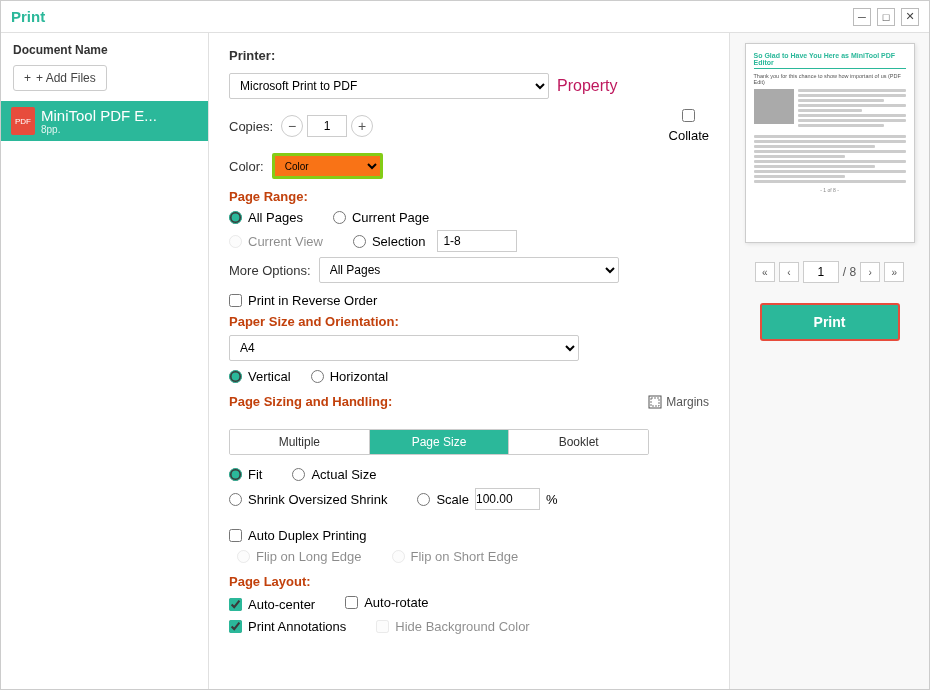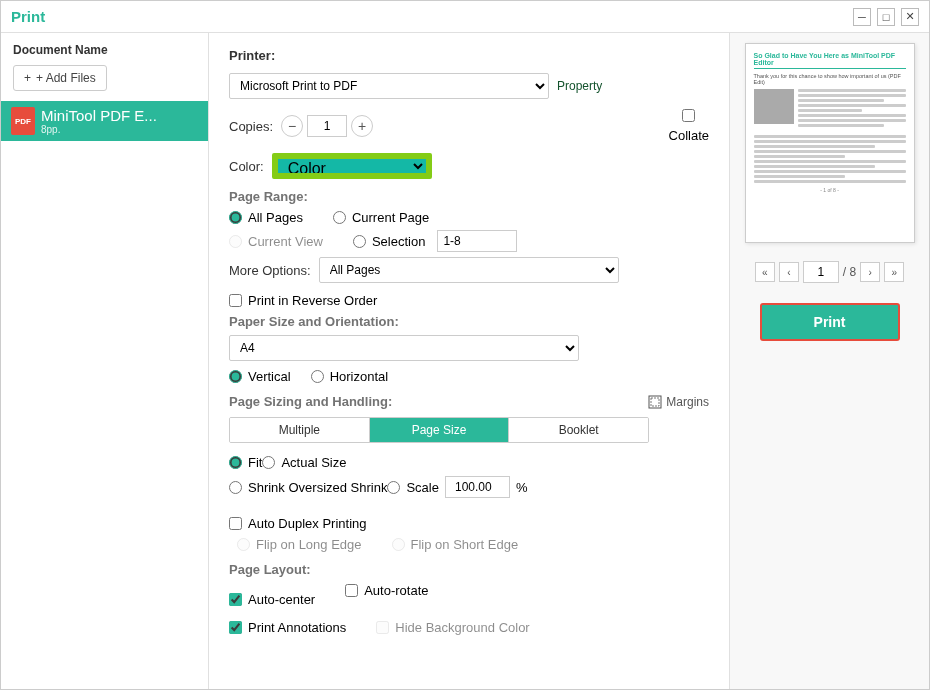--- a/index.html
+++ b/index.html
@@ -77,21 +77,21 @@
     }
     .file-icon {
       width: 24px;
       height: 28px;
       background: #e74c3c;
       border-radius: 2px;
       display: flex;
       align-items: center;
       justify-content: center;
       font-size: 8px;
-      font-weight: 700;
+      font-weight: 400;
       color: #fff;
       flex-shrink: 0;
     }
     .file-info {
       flex: 1;
       overflow: hidden;
     }
     .file-name {
       font-size: 15px;
       color: #fff;
@@ -225,22 +225,22 @@
       flex: 1;
       height: 26px;
       border: 1px solid #ccc;
       border-radius: 2px;
       padding: 0 6px;
       font-size: 12px;
       background: #fff;
       max-width: 320px;
     }
     .property-link {
-      font-size: 12px;
-      color: #14532d;
+      font-size: 16px;
+      color: #be185d;
       cursor: pointer;
       text-decoration: none;
     }
     .copies-control {
       display: flex;
       align-items: center;
       gap: 4px;
     }
     .copies-btn {
       width: 22px;
@@ -258,31 +258,31 @@
     }
     .copies-input {
       width: 40px;
       height: 22px;
       border: 1px solid #ccc;
       text-align: center;
       font-size: 12px;
     }
     .color-select {
       height: 26px;
-      border: 6px solid #84cc16;
+      border: 3px solid #84cc16;
       border-radius: 2px;
       padding: 0 6px;
-      font-size: 16px;
-      background: #14b8a6;
+      font-size: 10px;
+      background: #f97316;
       min-width: 90px;
     }
     .section-label {
       font-size: 13px;
       font-weight: 700;
-      color: #737373;
+      color: #c2410c;
       margin-bottom: 6px;
     }
     .radio-row {
       display: flex;
       align-items: center;
       gap: 6px;
     }
     .radio-row-pair {
       display: flex;
       align-items: center;
@@ -327,21 +327,21 @@
     .orientation-row {
       display: flex;
       align-items: center;
       gap: 20px;
       margin-bottom: 10px;
     }
     .page-sizing-header {
       display: flex;
       align-items: center;
       justify-content: space-between;
-      margin-bottom: 8px;
+      margin-bottom: 20px;
     }
     .margins-link {
       display: flex;
       align-items: center;
       gap: 4px;
       font-size: 12px;
       color: #555;
       cursor: pointer;
     }
     .tabs-row {
@@ -363,26 +363,27 @@
       color: #333;
     }
     .tab-item:last-child { border-right: none; }
     .tab-item.active {
       background: #2bb89a;
       color: #fff;
     }
     .sizing-row {
       display: flex;
       align-items: center;
+      gap: 30px;
     }
     .scale-input {
       width: 65px;
       height: 22px;
       border: 1px solid #ccc;
-      padding: 0 9px;
+      padding: 0 0;
       font-size: 12px;
     }
     .duplex-section {
       margin-bottom: 10px;
     }
     .page-layout-section {
       margin-bottom: 6px;
     }
     .layout-row {
       display: flex;
@@ -605,21 +606,21 @@
       </div>
 
       
       <div class="page-layout-section">
         <div class="section-label">Page Layout:</div>
         <div class="layout-row">
           <div class="checkbox-row" style="margin-bottom:0;">
             <input type="checkbox" checked="" style="accent-color: rgb(43, 184, 154);">
             <span>Auto-center</span>
           </div>
-          <div class="checkbox-row" style="margin-bottom:17px;">
+          <div class="checkbox-row" style="margin-bottom:4px;">
             <input type="checkbox" style="">
             <span>Auto-rotate</span>
           </div>
         </div>
         <div class="layout-row">
           <div class="checkbox-row" style="margin-bottom:0;justify-content:center;">
             <input type="checkbox" checked="" style="accent-color: rgb(43, 184, 154);">
             <span>Print Annotations</span>
           </div>
           <div class="checkbox-row disabled-check" style="margin-bottom:0;">

